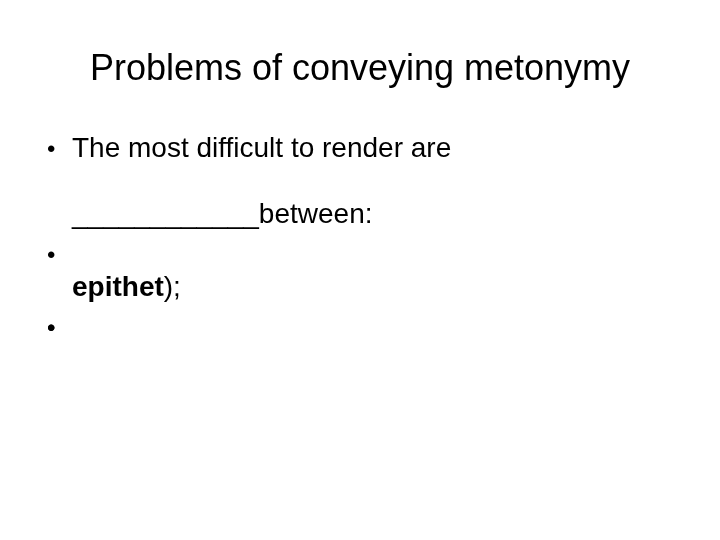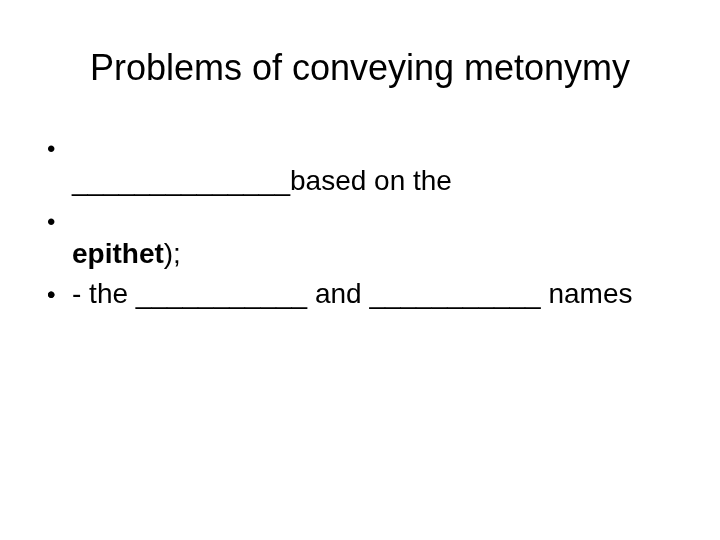--- a/index.html
+++ b/index.html
@@ -41,18 +41,18 @@
     line-height: 33px;
   }
   .bold { font-weight: 700; }
 </style>
 </head>
 <body>
 
 <div class="slide">
   <h1 class="title">Problems of conveying metonymy</h1>
   <ul class="body-text" id="bullet-list">
-      <li class="bullet-item"><span class="bullet-marker">•</span><br><span>______________based on the</span><br></li>
+      <li class="bullet-item"><span class="bullet-marker">•</span><span>The most difficult to render are</span><br><br><span>____________between:</span></li>
       <li class="bullet-item"><span class="bullet-marker">•</span><br><span class="bold">epithet</span><span>);</span></li>
       <li class="bullet-item"><span class="bullet-marker">•</span></li>
-      <li class="bullet-item"><span class="bullet-marker">•</span><span>- the ___________ and ___________ names</span><br></li>
+      <li class="bullet-item"><span class="bullet-marker">•</span><br></li>
     </ul>
 </div>
 
 </body></html>

